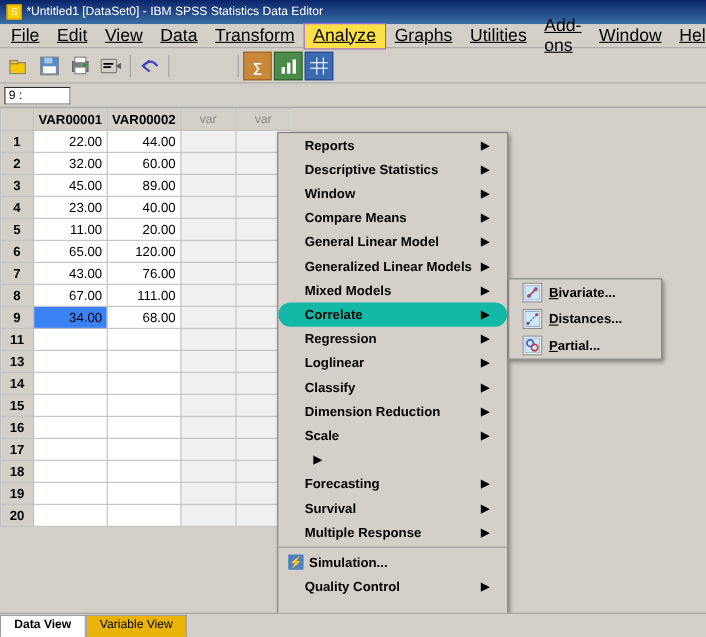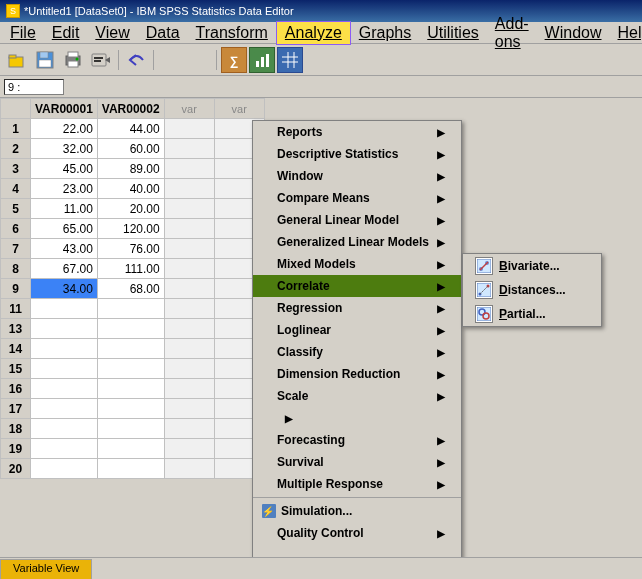--- a/index.html
+++ b/index.html
@@ -502,21 +502,21 @@
         <span class="arrow">▶</span>
       </div>
       <div class="menu-dropdown-item">
         <span>Generalized Linear Models</span>
         <span class="arrow">▶</span>
       </div>
       <div class="menu-dropdown-item">
         <span>Mixed Models</span>
         <span class="arrow">▶</span>
       </div>
-      <div class="menu-dropdown-item highlighted" style="background:#4d7c0f; color:#000;">
+      <div class="menu-dropdown-item highlighted" style="background:#14b8a6; color:#000;border-radius:11px;">
         <span>Correlate</span>
         <span class="arrow">▶</span>
       </div>
       <div class="menu-dropdown-item">
         <span>Regression</span>
         <span class="arrow">▶</span>
       </div>
       <div class="menu-dropdown-item">
         <span>Loglinear</span>
         <span class="arrow">▶</span>
@@ -605,14 +605,15 @@
               <circle cx="9" cy="9" r="3" fill="none" stroke="#c04040" stroke-width="1.5"></circle>
             </svg>
         </span>
         <span><span class="underline">P</span>artial...</span>
       </div>
     </div>
   </div>
 </div>
 
 <div class="bottom-tabs">
+  <div class="tab-btn active">Data View</div>
   <div class="tab-btn">Variable View</div>
 </div>
 
 </body></html>

